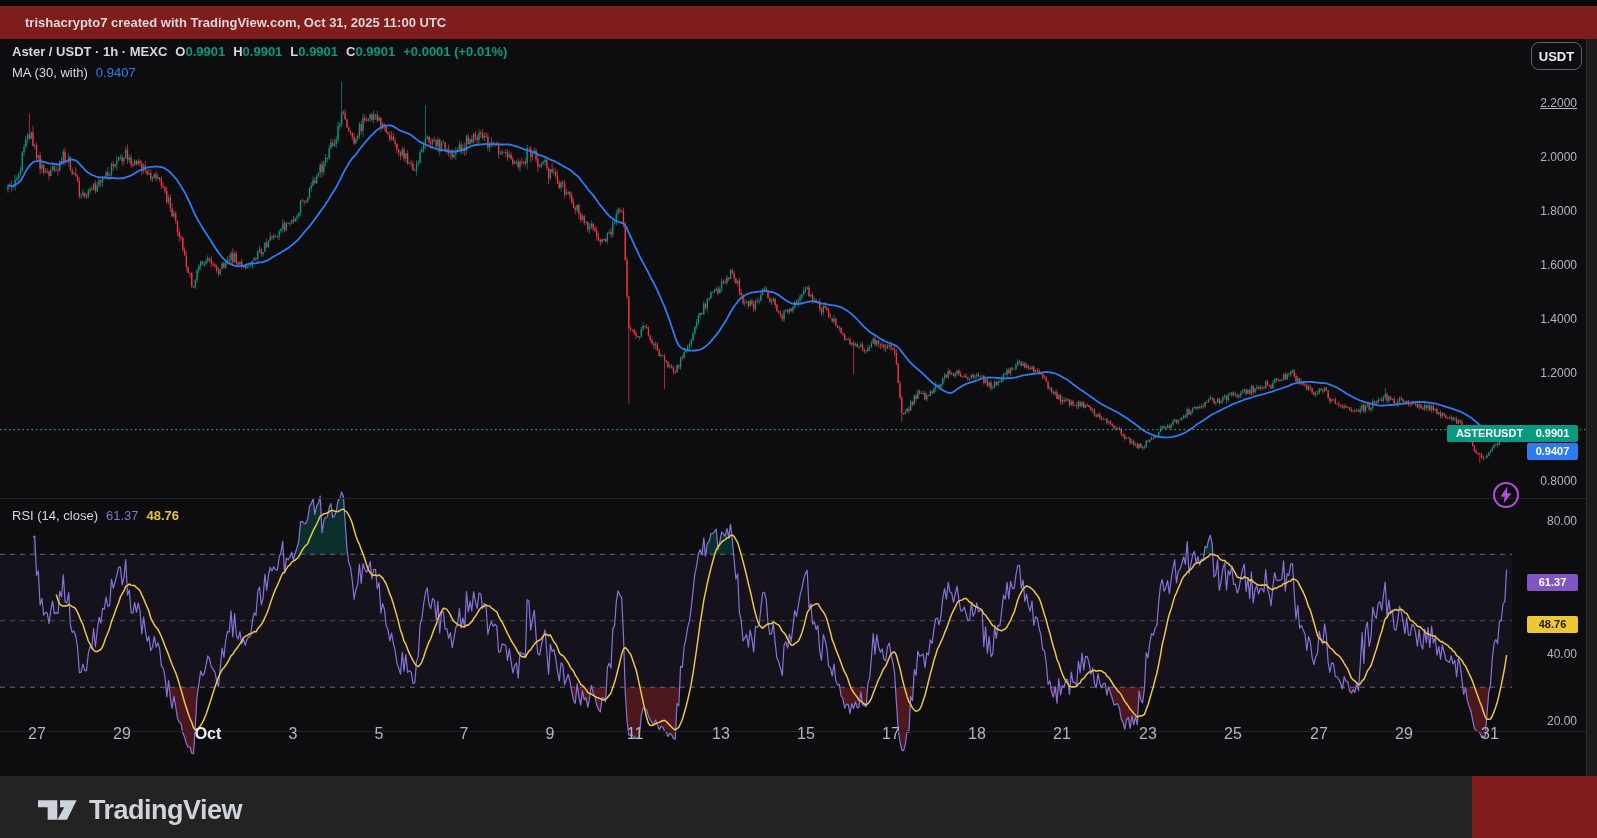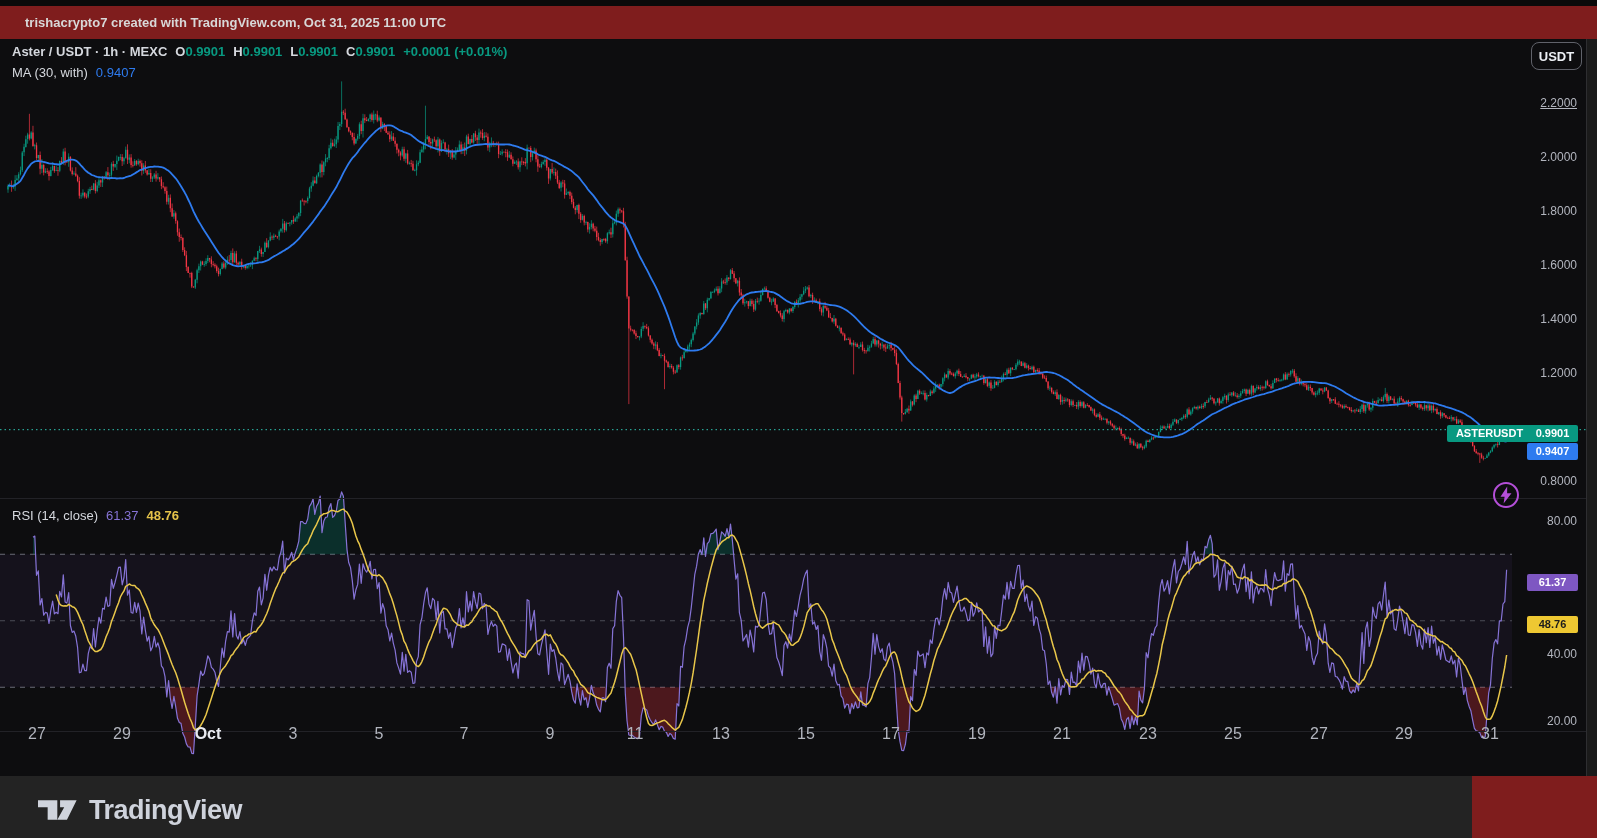--- a/index.html
+++ b/index.html
@@ -120,21 +120,21 @@
         <span class="ttick" style="left: 122px;">29</span>
         <span class="ttick bold" style="left: 208px;">Oct</span>
         <span class="ttick" style="left: 293px;">3</span>
         <span class="ttick" style="left: 379px;">5</span>
         <span class="ttick" style="left: 464px;">7</span>
         <span class="ttick" style="left: 550px;">9</span>
         <span class="ttick" style="left: 635px;">11</span>
         <span class="ttick" style="left: 721px;">13</span>
         <span class="ttick" style="left: 806px;">15</span>
         <span class="ttick" style="left: 891px;">17</span>
-        <span class="ttick" style="left: 977px;">19</span>
+        <span class="ttick" style="left: 977px;">18</span>
         <span class="ttick" style="left: 1062px;">21</span>
         <span class="ttick" style="left: 1148px;">23</span>
         <span class="ttick" style="left: 1233px;">25</span>
         <span class="ttick" style="left: 1319px;">27</span>
         <span class="ttick" style="left: 1404px;">29</span>
         <span class="ttick" style="left: 1490px;">31</span>
       </div>
 
     <div class="divider" style="top:459px;"></div>
     <div class="divider" style="top:692px;"></div>

